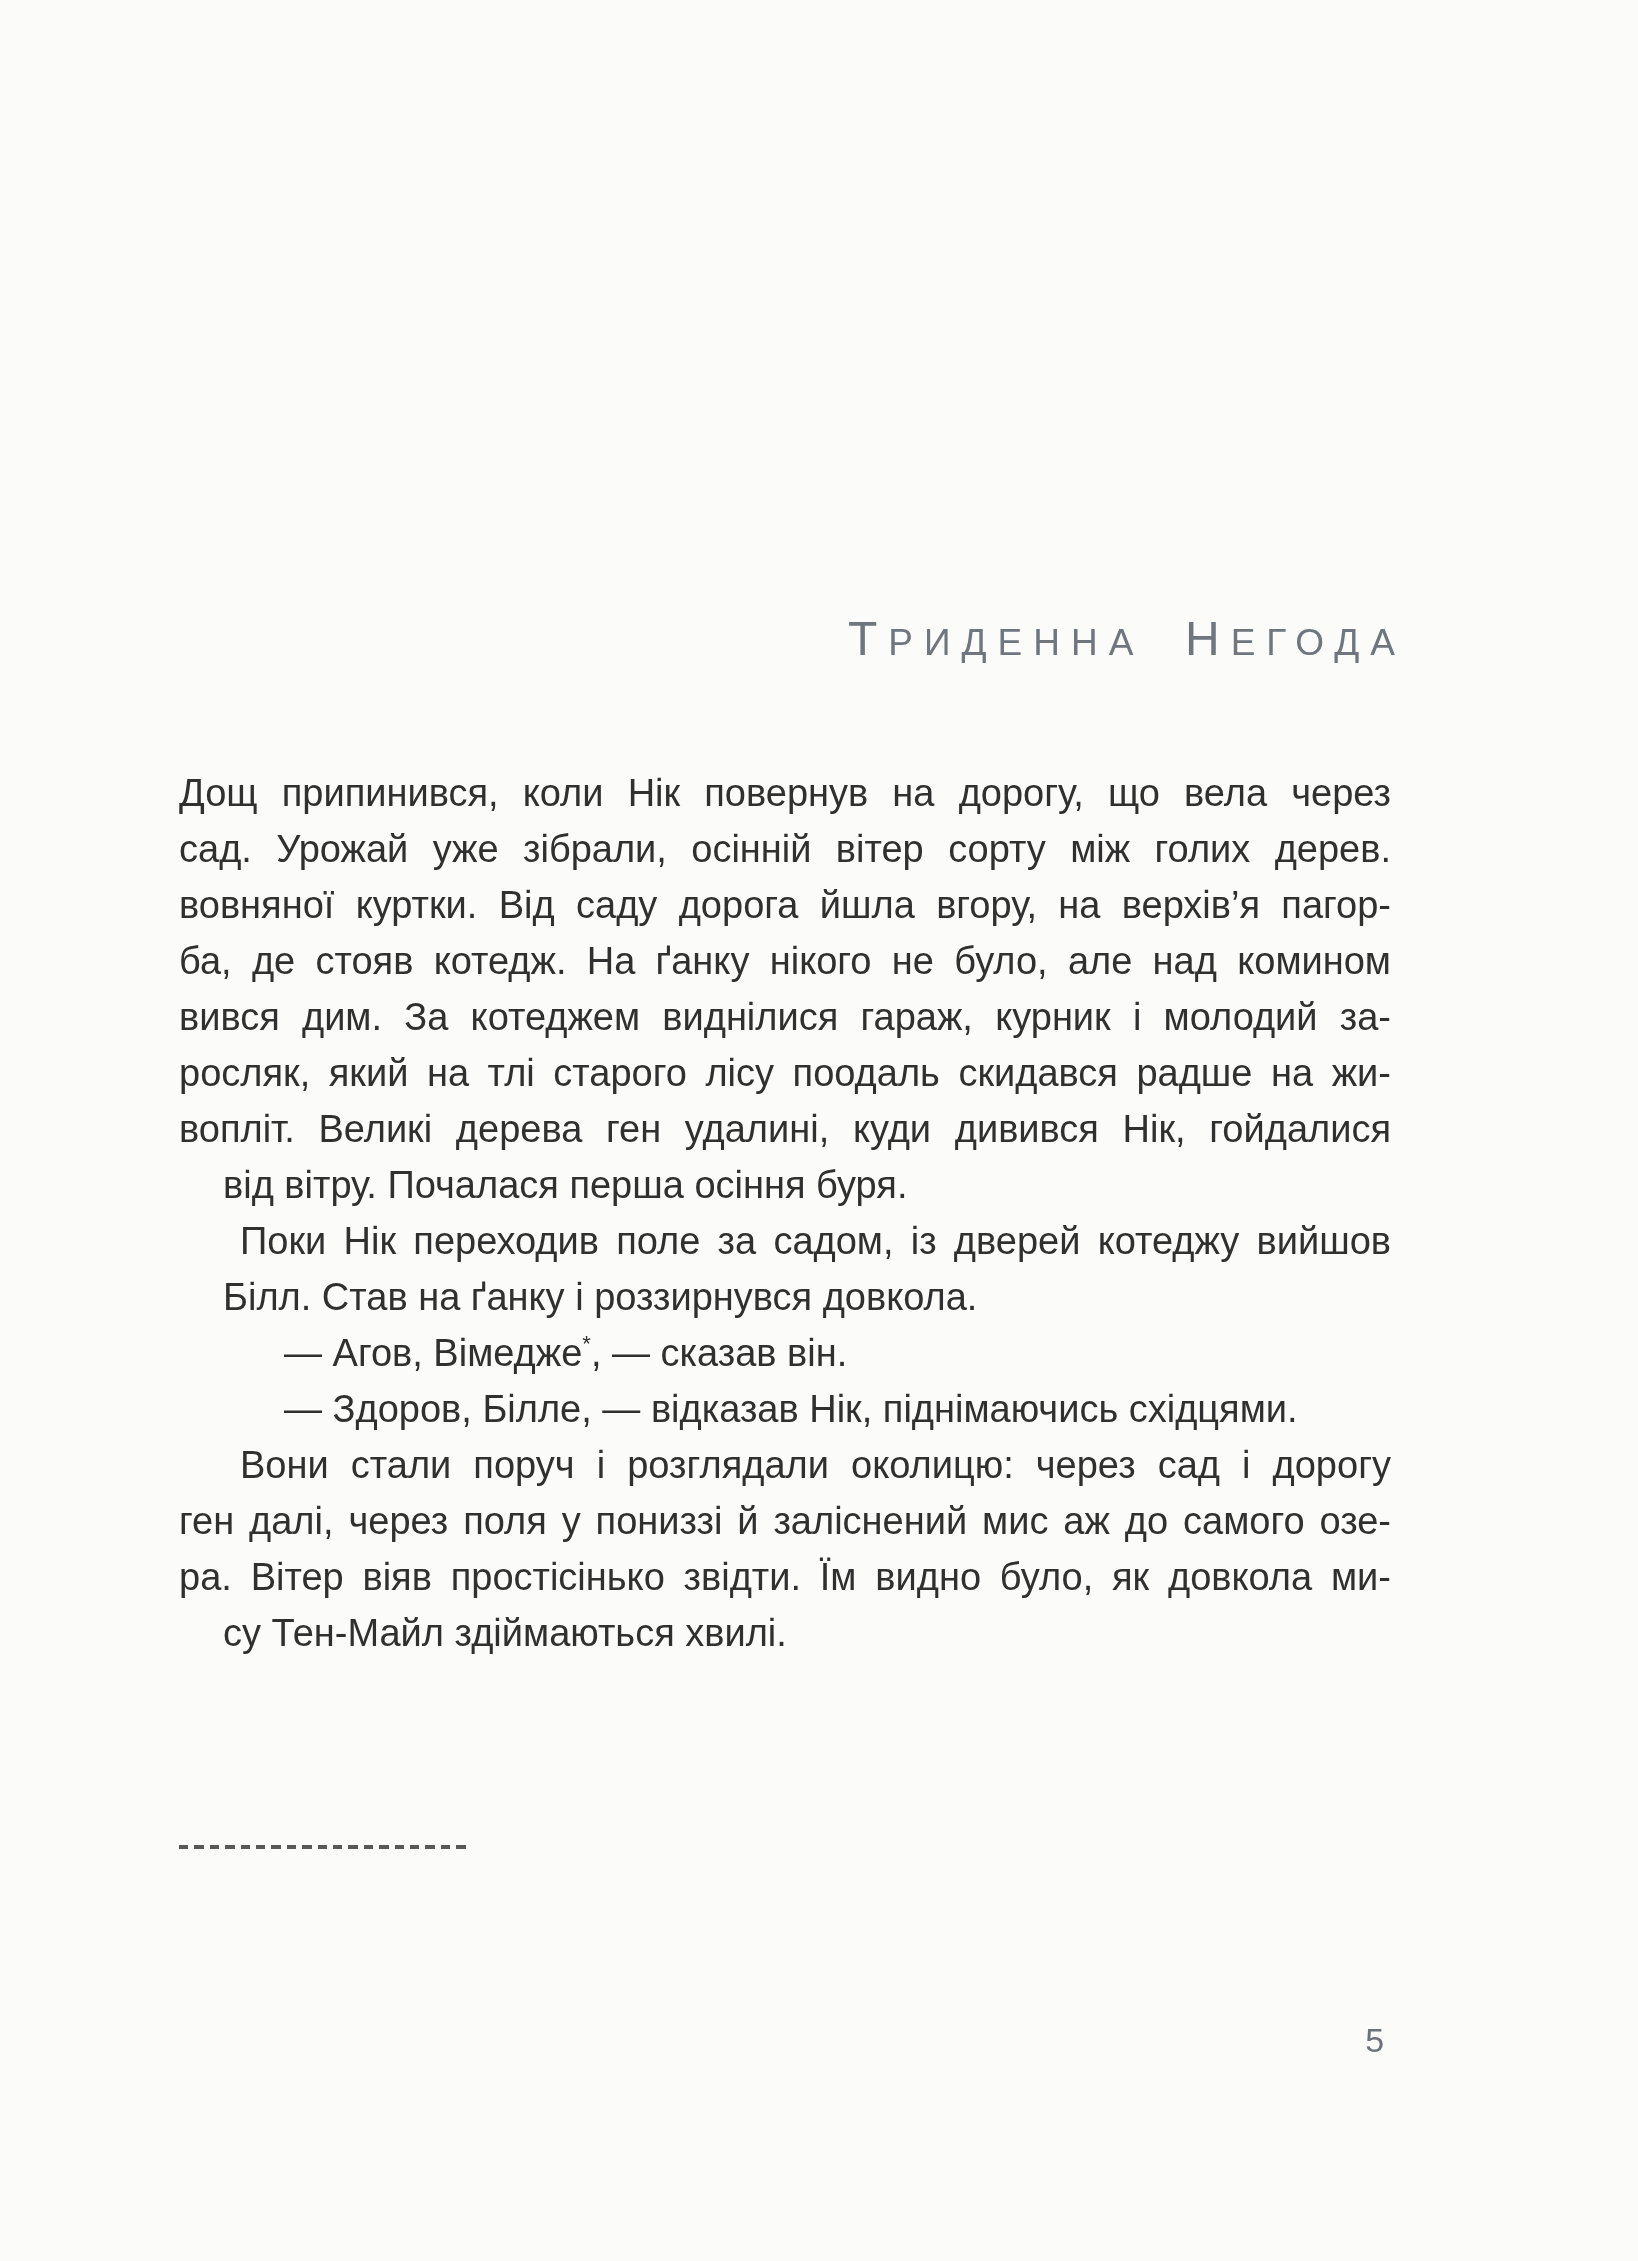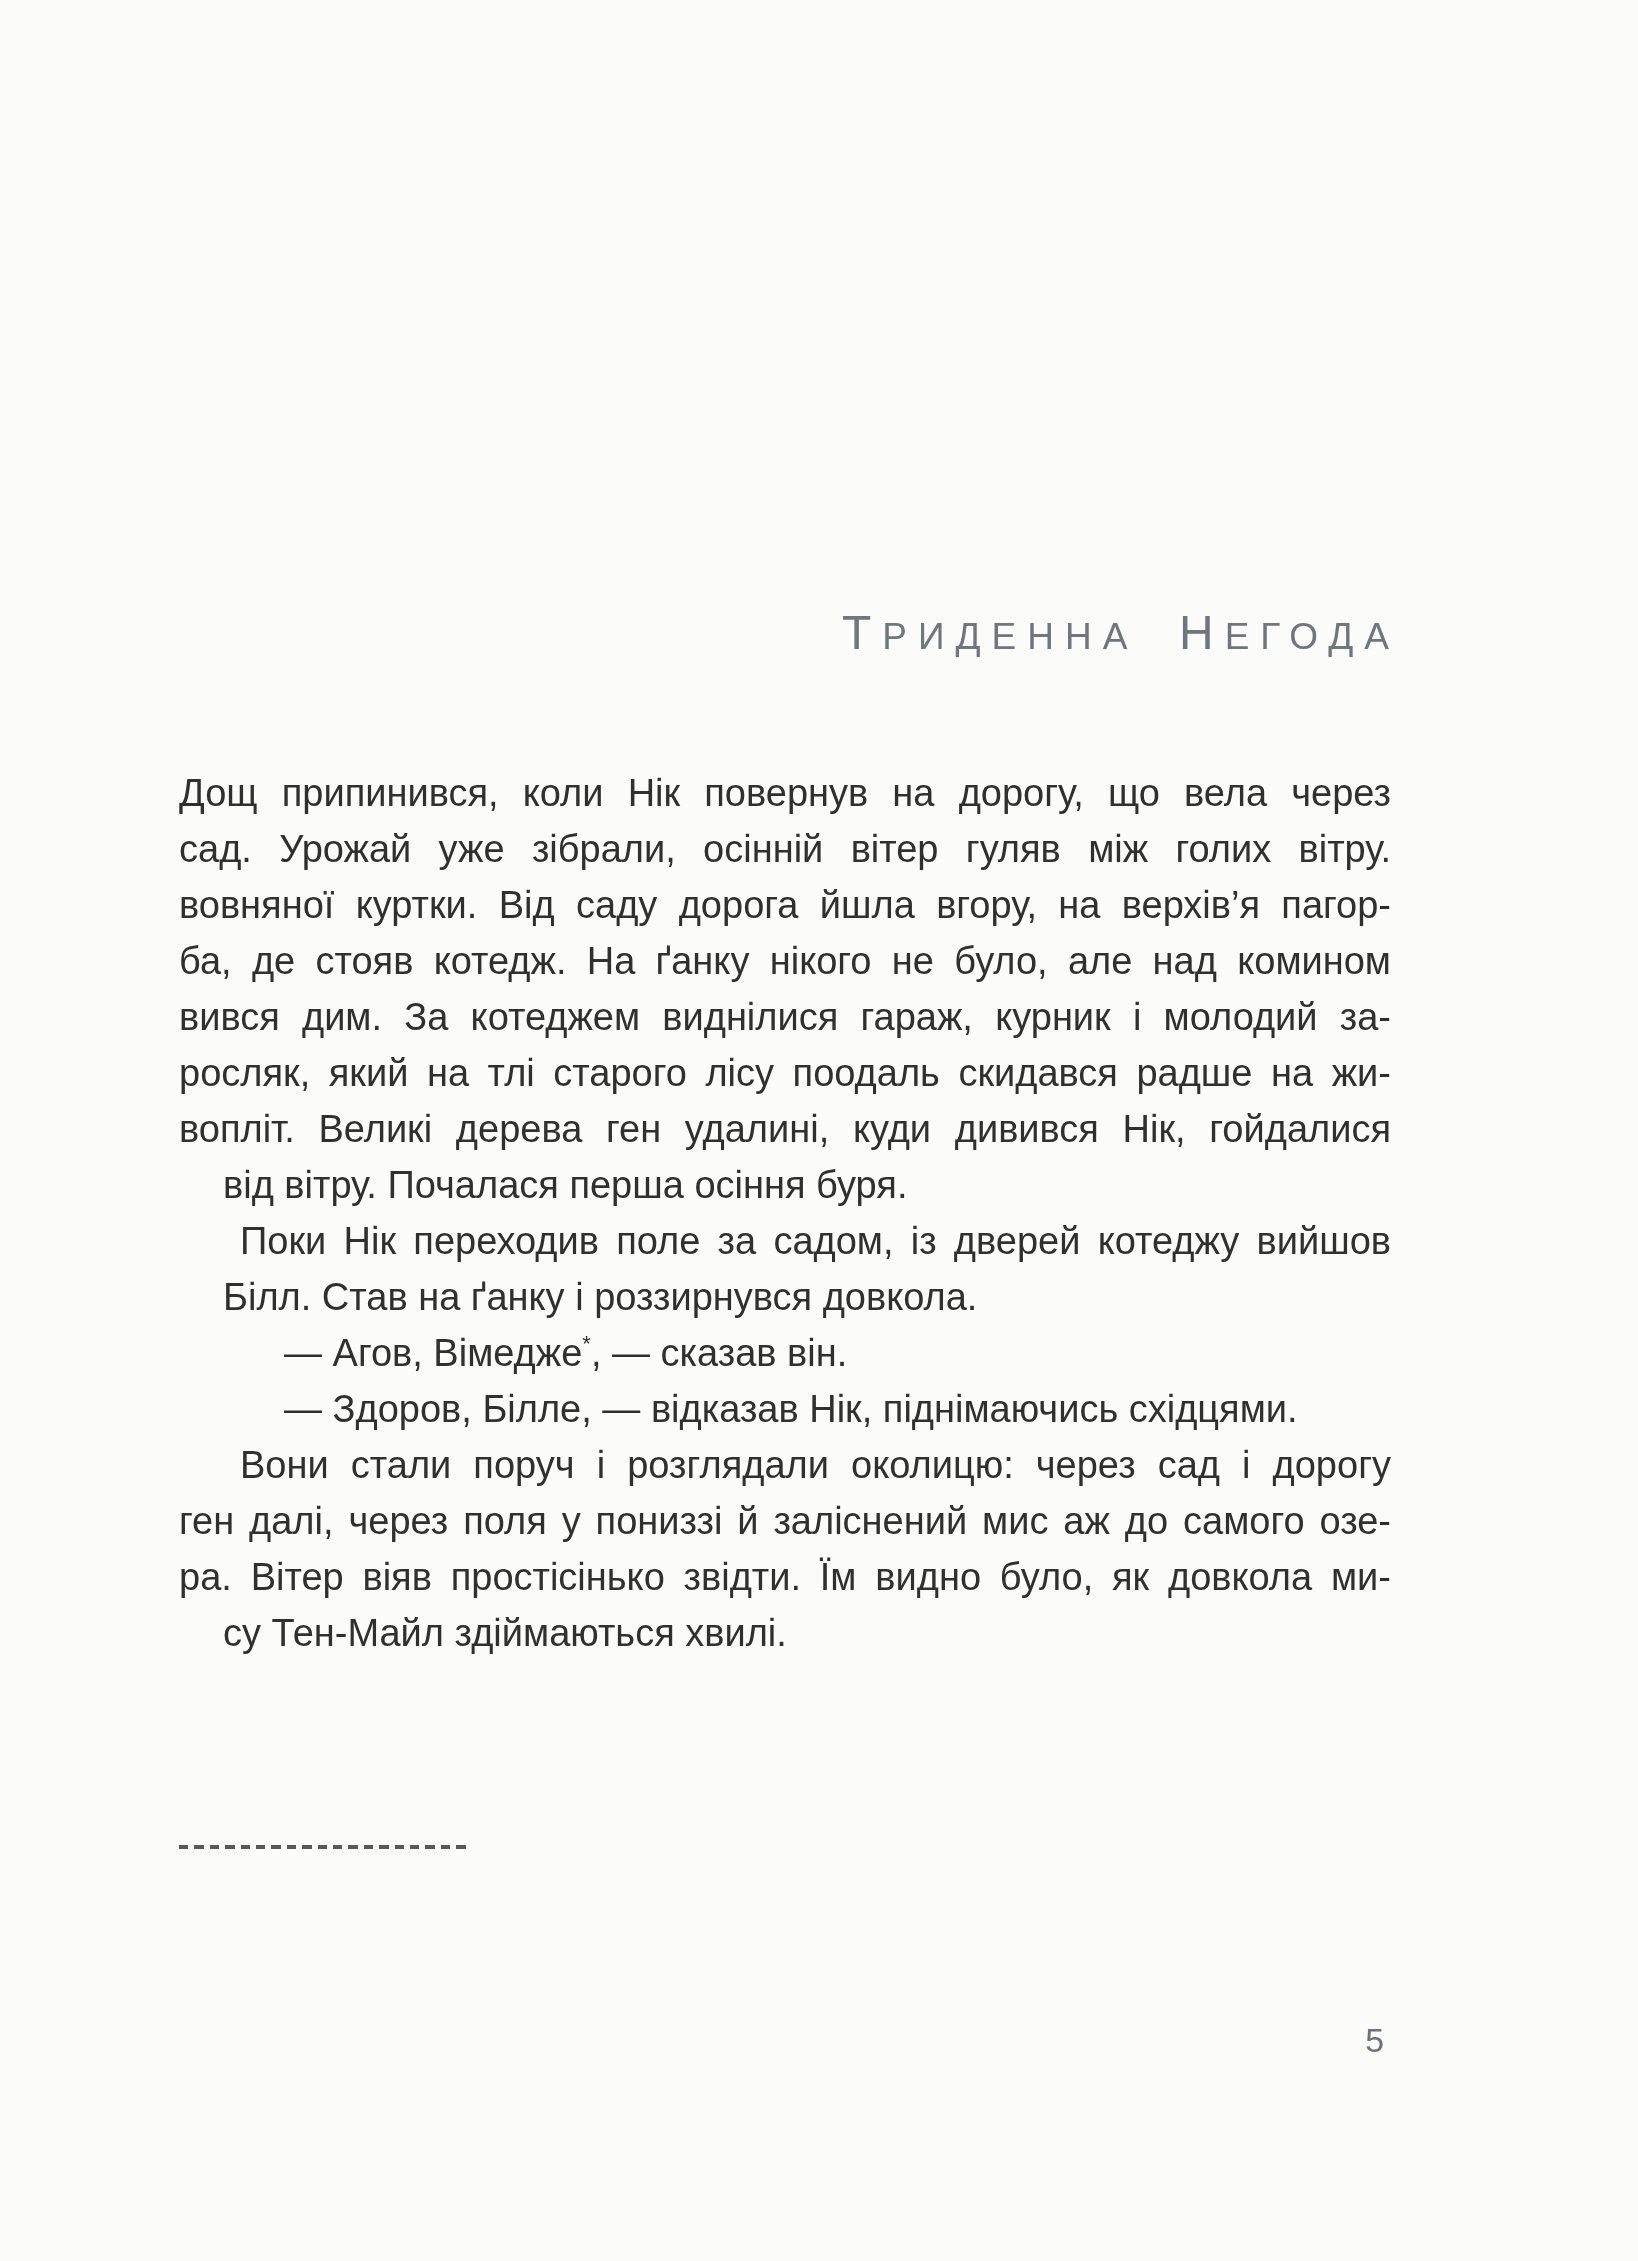--- a/index.html
+++ b/index.html
@@ -15,21 +15,21 @@
     background: #fbfbfa;
     overflow: hidden;
   }
 
   
   .chapter-title {
     position: absolute;
     top: 596px;
     left: 179px;
     width: 1212px;
-    margin: 9px;
+    margin: 15px;
     text-align: right;
     font-family: "Liberation Sans", sans-serif;
     font-weight: 400;
     color: #70767e;
     letter-spacing: 11px;
     line-height: 56px;
     white-space: nowrap;
   }
   .title-word {
     display: inline-block;
@@ -128,21 +128,21 @@
 
 <div class="page">
 
   <h1 class="chapter-title">
     <span class="title-word">Триденна</span>
     <span class="title-word">негода</span>
   </h1>
 
   <div class="body-text">
     <div class="line">Дощ припинився, коли Нік повернув на дорогу, що вела через</div>
-    <div class="line">сад. Урожай уже зібрали, осінній вітер гуляв між голих вітру.</div>
+    <div class="line">сад. Урожай уже зібрали, осінній вітер сорту між голих дерев.</div>
     <div class="line">вовняної куртки. Від саду дорога йшла вгору, на верхів’я пагор-</div>
     <div class="line">ба, де стояв котедж. На ґанку нікого не було, але над комином</div>
     <div class="line">вився дим. За котеджем виднілися гараж, курник і молодий за-</div>
     <div class="line">росляк, який на тлі старого лісу поодаль скидався радше на жи-</div>
     <div class="line">вопліт. Великі дерева ген удалині, куди дивився Нік, гойдалися</div>
     <div class="line short">від вітру. Почалася перша осіння буря.</div>
     <div class="line indent">Поки Нік переходив поле за садом, із дверей котеджу вийшов</div>
     <div class="line short">Білл. Став на ґанку і роззирнувся довкола.</div>
     <div class="line short indent">
       <span>— Агов, Вімедже</span><sup>*</sup><span>, — сказав він.</span>

